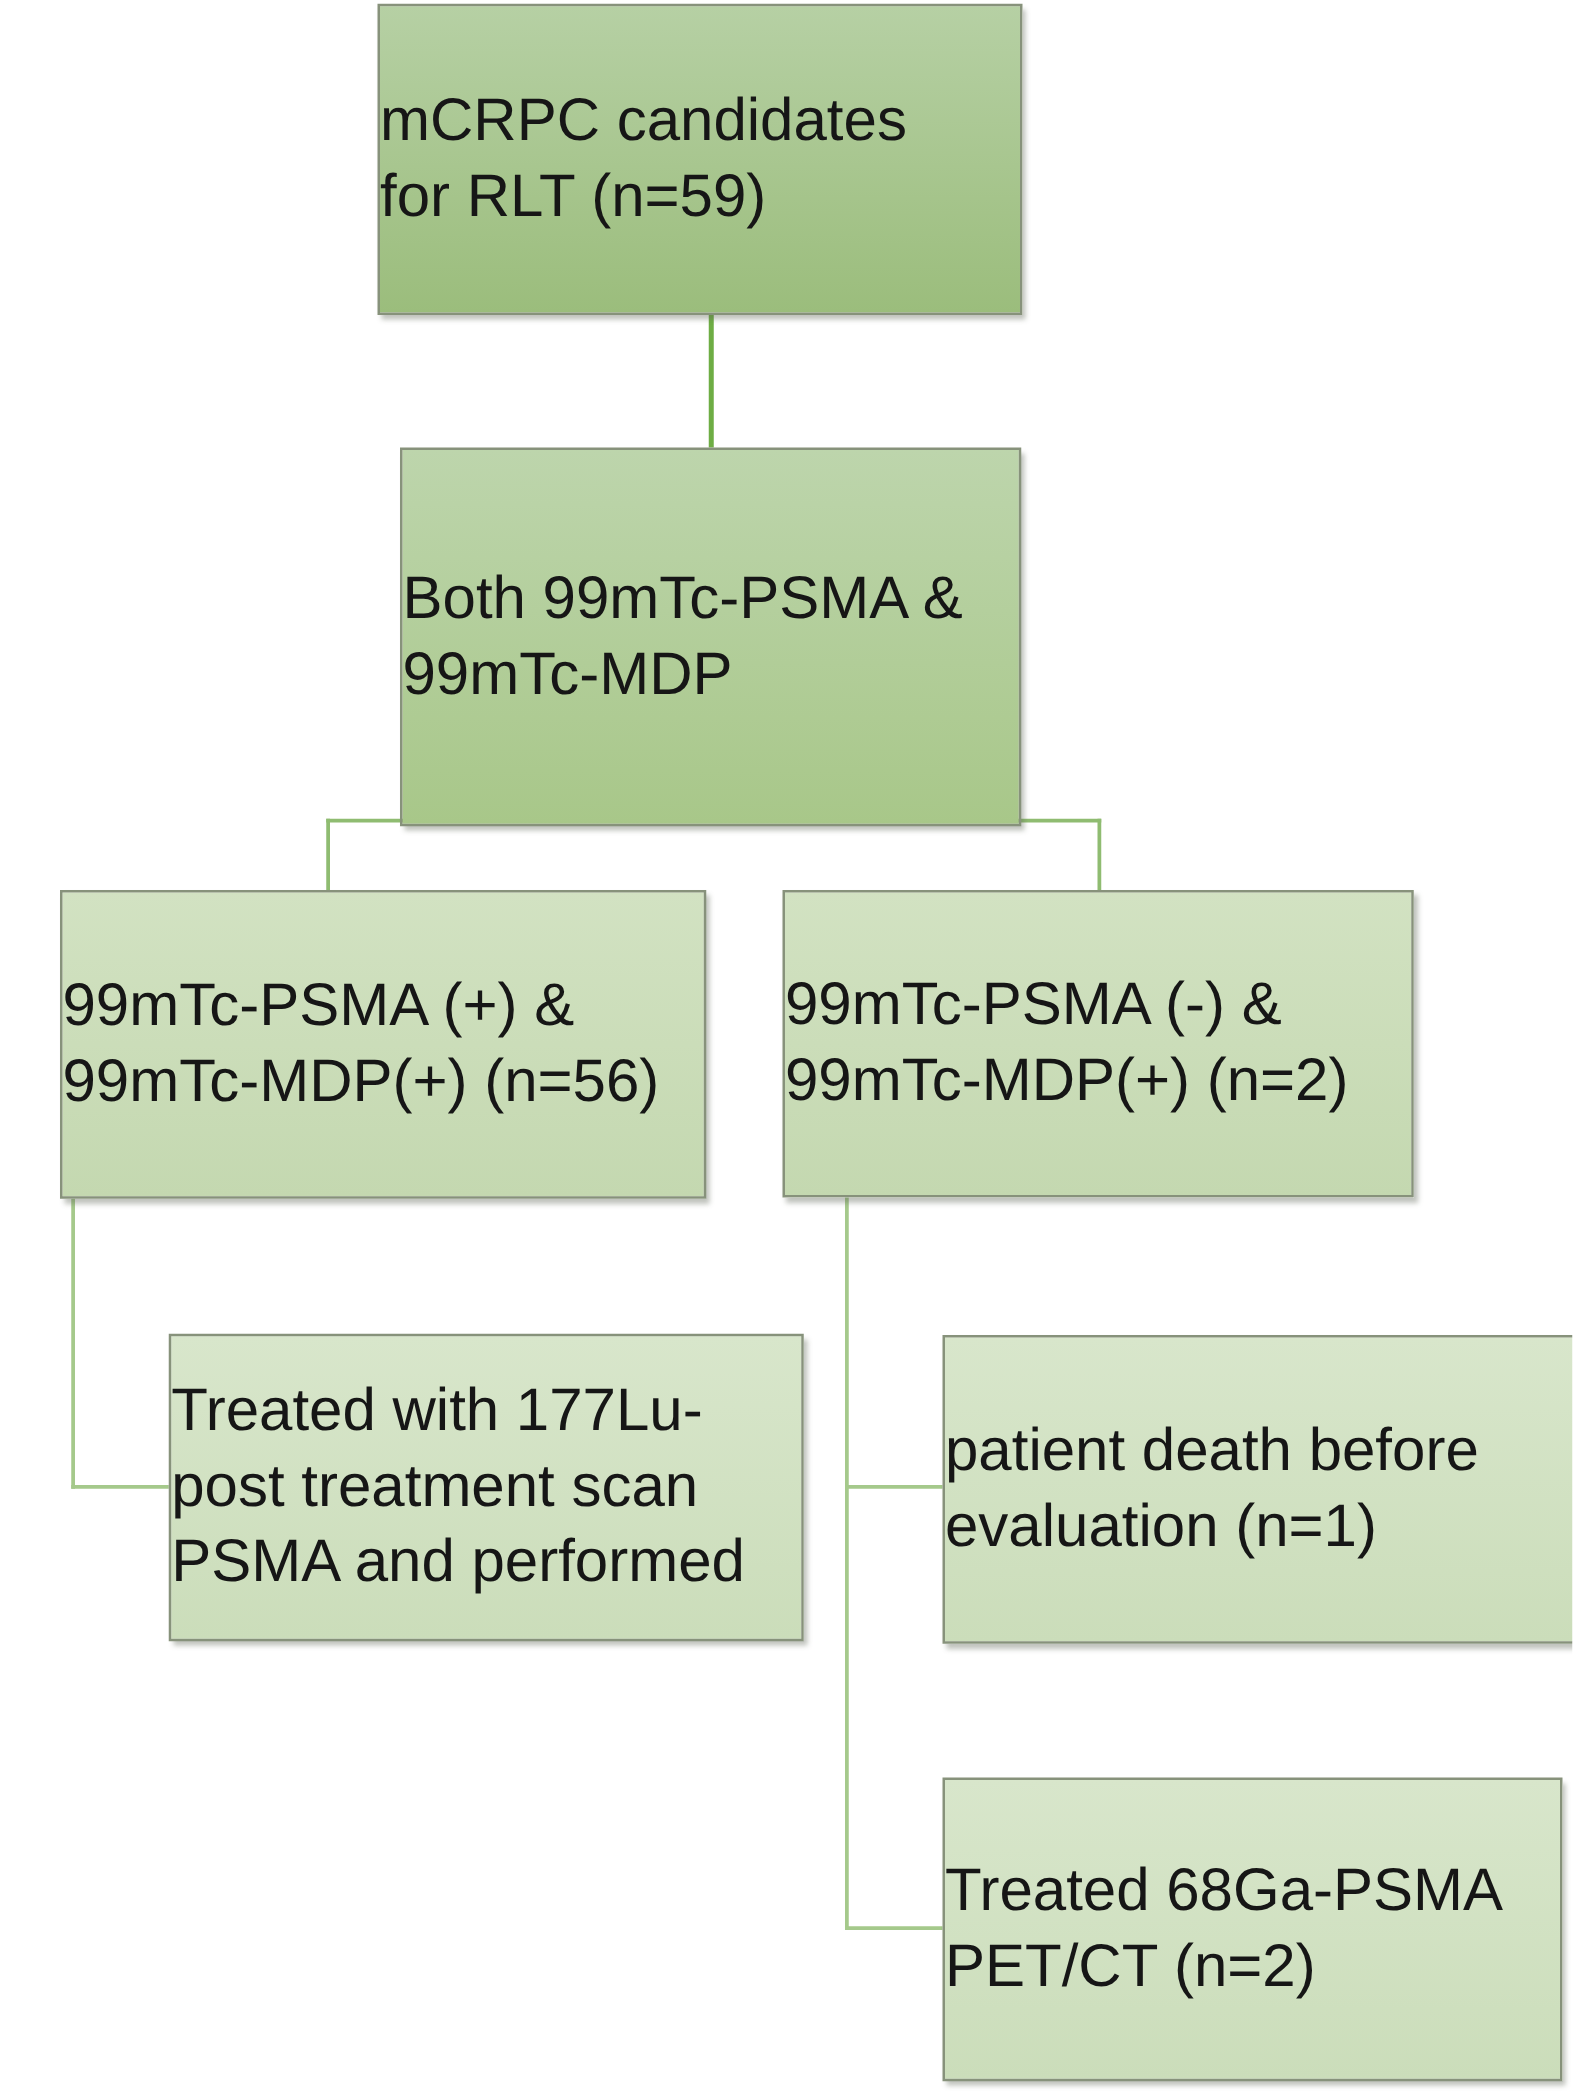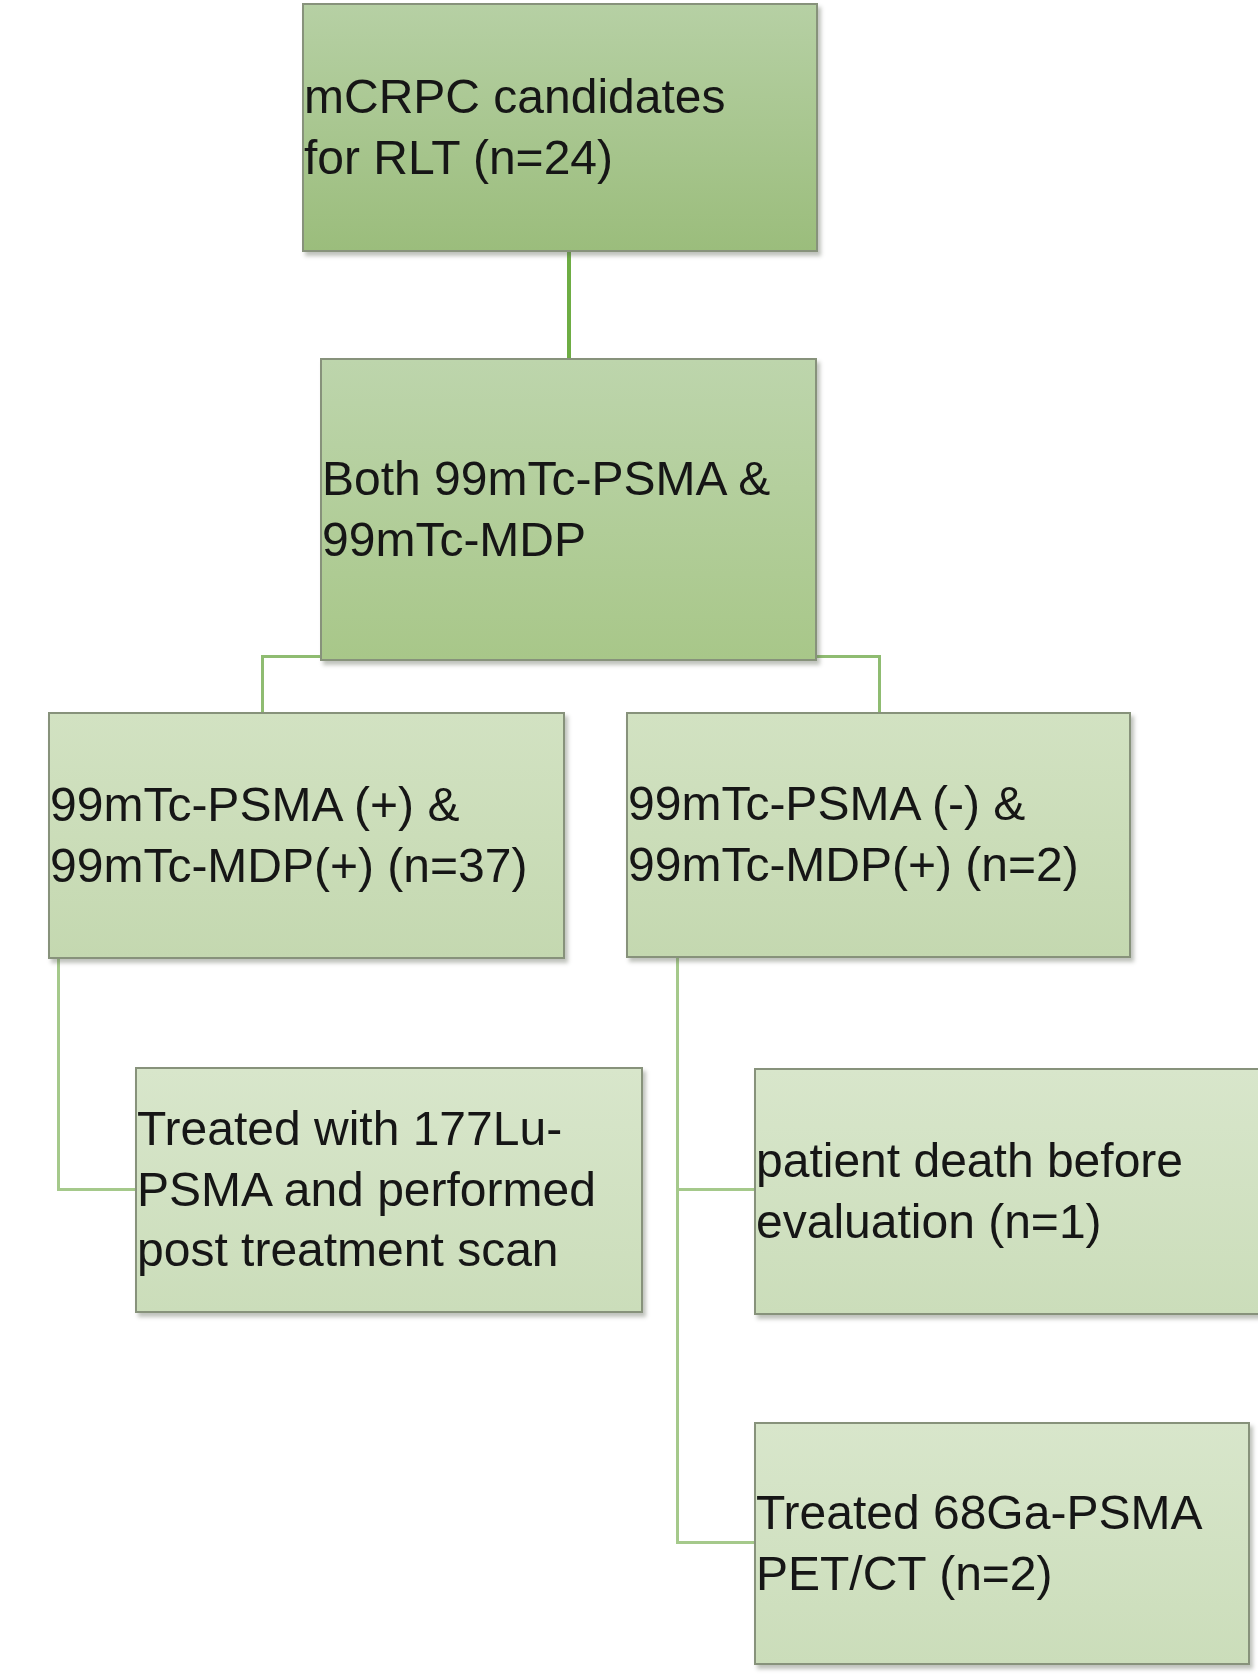--- a/index.html
+++ b/index.html
@@ -68,50 +68,50 @@
   <div class="conn mid" id="conn-split-dr"></div>
   <div class="conn pale" id="conn-left-v"></div>
   <div class="conn pale" id="conn-left-h"></div>
   <div class="conn pale" id="conn-right-v"></div>
   <div class="conn pale" id="conn-right-h1"></div>
   <div class="conn pale" id="conn-right-h2"></div>
 
   <div class="node g1" id="node-mcrpc">
     <span class="txt">
       <span class="ln">mCRPC candidates</span>
-      <span class="ln">for RLT (n=24)</span>
+      <span class="ln">for RLT (n=59)</span>
     </span>
   </div>
 
   <div class="node g2" id="node-both">
     <span class="txt">
       <span class="ln">Both 99mTc-PSMA &amp;</span>
       <span class="ln">99mTc-MDP</span>
     </span>
   </div>
 
   <div class="node g3" id="node-psma-pos">
     <span class="txt">
       <span class="ln">99mTc-PSMA (+) &amp;</span>
-      <span class="ln">99mTc-MDP(+) (n=37)</span>
+      <span class="ln">99mTc-MDP(+) (n=56)</span>
     </span>
   </div>
 
   <div class="node g3" id="node-psma-neg">
     <span class="txt">
       <span class="ln">99mTc-PSMA (-) &amp;</span>
       <span class="ln">99mTc-MDP(+) (n=2)</span>
     </span>
   </div>
 
   <div class="node g4" id="node-treated">
     <span class="txt">
       <span class="ln">Treated with 177Lu-</span>
+      <span class="ln">post treatment scan</span>
       <span class="ln">PSMA and performed</span>
-      <span class="ln">post treatment scan</span>
     </span>
   </div>
 
   <div class="node g4" id="node-death">
     <span class="txt">
       <span class="ln">patient death before</span>
       <span class="ln">evaluation (n=1)</span>
     </span>
   </div>
 

